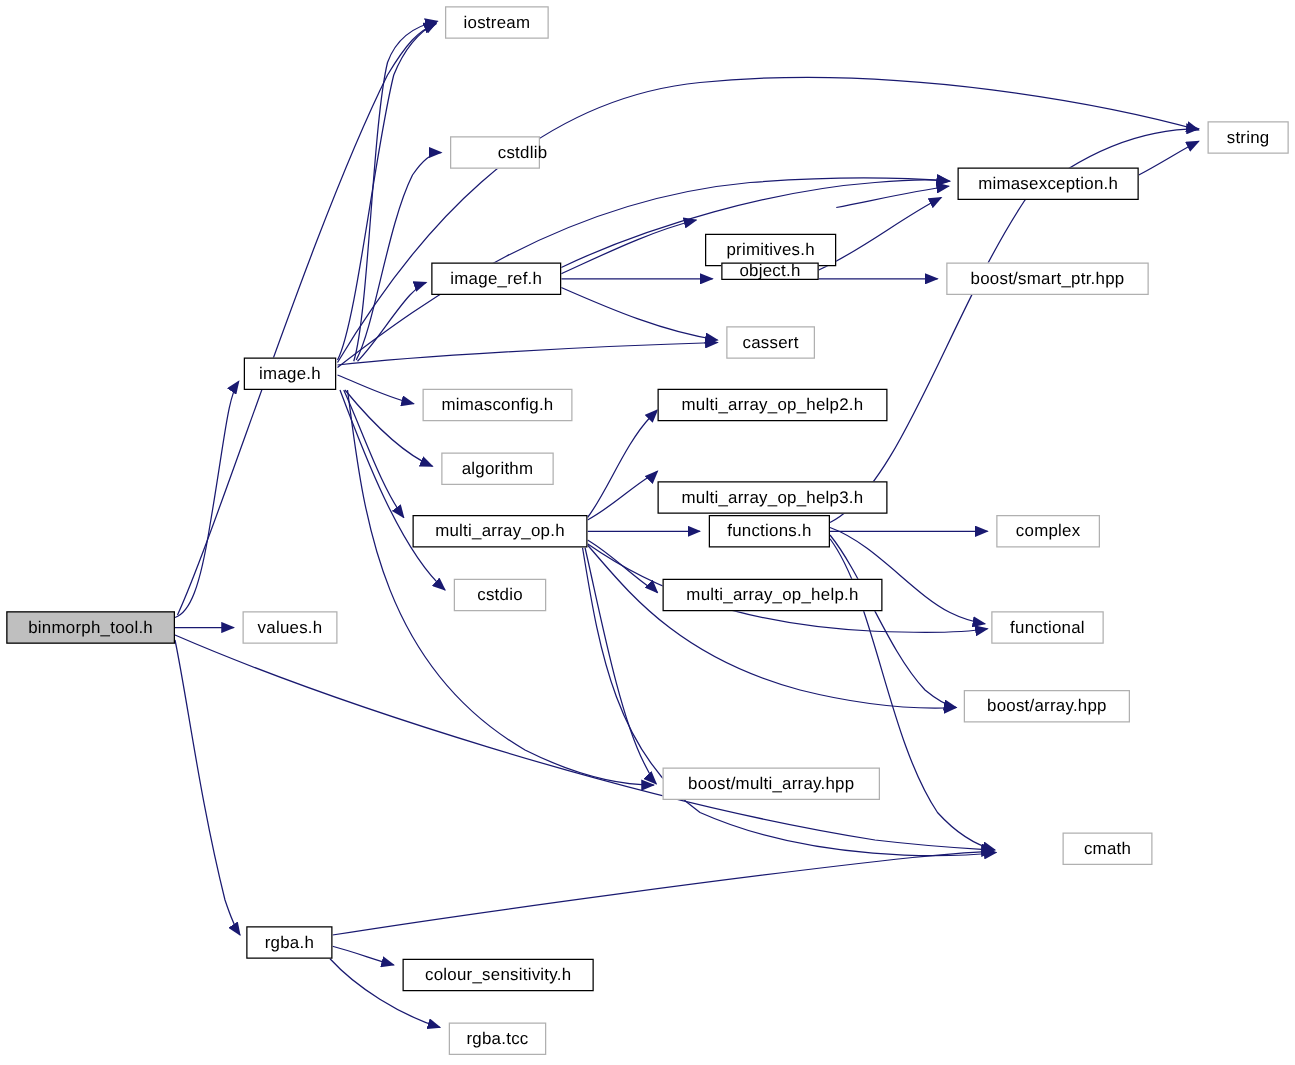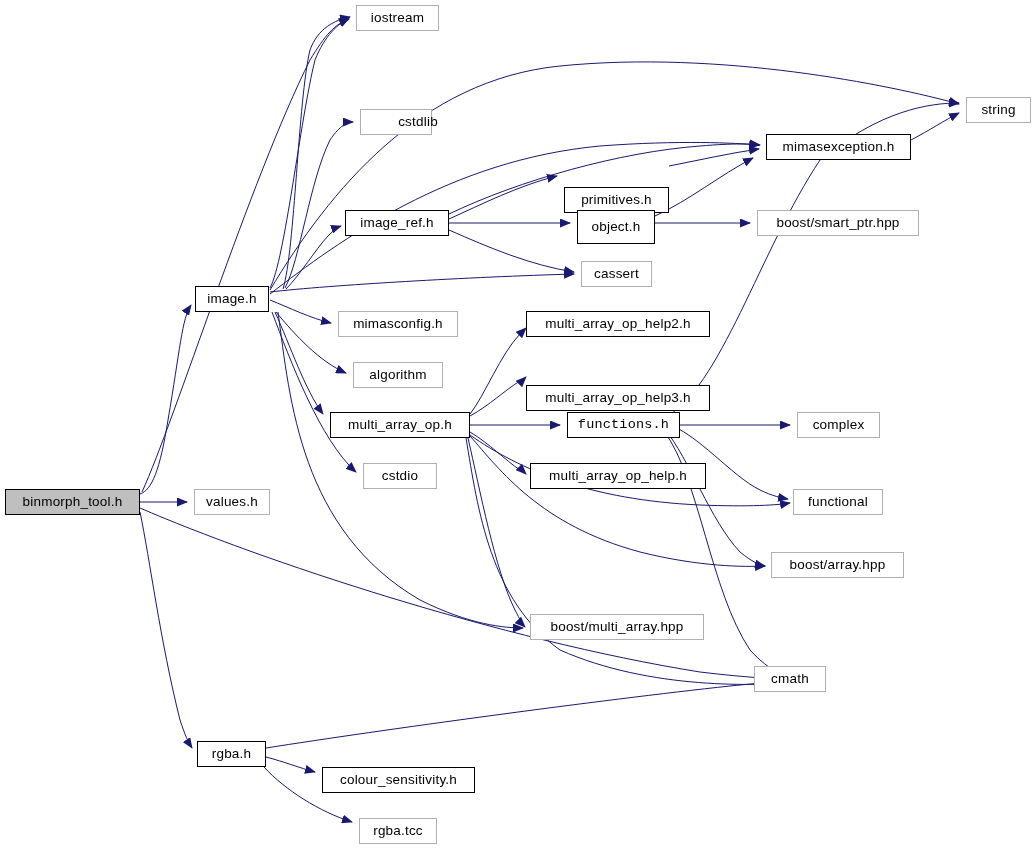--- a/index.html
+++ b/index.html
@@ -136,33 +136,33 @@
       </div>
       <div class="node proj" style="left: 330px; top: 412px; width: 140px; height: 26px;">
         <span class="node-label">multi_array_op.h</span>
       </div>
       <div class="node sys" style="left: 363px; top: 463px; width: 74px; height: 26px;">
         <span class="node-label">cstdio</span>
       </div>
       <div class="node proj" style="left: 564px; top: 159px; width: 105px; height: 26px; margin-top: 28px;">
         <span class="node-label">primitives.h</span>
       </div>
-      <div class="node proj" style="left: 577px; top: 210px; width: 78px; height: 34px;">
+      <div class="node proj" style="left: 577px; top: 210px; width: 78px; height: 14px;">
         <span class="node-label">object.h</span>
       </div>
       <div class="node sys" style="left: 581px; top: 261px; width: 71px; height: 26px;">
         <span class="node-label">cassert</span>
       </div>
       <div class="node proj" style="left: 526px; top: 311px; width: 184px; height: 26px;">
         <span class="node-label">multi_array_op_help2.h</span>
       </div>
       <div class="node proj" style="left: 526px; top: 361px; width: 184px; height: 26px; margin-top: 24px;">
         <span class="node-label">multi_array_op_help3.h</span>
       </div>
-      <div class="node proj" style="left: 567px; top: 412px; width: 113px; height: 26px; font-family: Liberation Mono, monospace;">
+      <div class="node proj" style="left: 567px; top: 412px; width: 97px; height: 26px;">
         <span class="node-label">functions.h</span>
       </div>
       <div class="node proj" style="left: 530px; top: 463px; width: 176px; height: 26px;">
         <span class="node-label">multi_array_op_help.h</span>
       </div>
       <div class="node sys" style="left: 530px; top: 614px; width: 174px; height: 26px;">
         <span class="node-label">boost/multi_array.hpp</span>
       </div>
       <div class="node proj" style="left: 322px; top: 767px; width: 153px; height: 26px;">
         <span class="node-label">colour_sensitivity.h</span>
@@ -181,18 +181,18 @@
       </div>
       <div class="node sys" style="left: 797px; top: 412px; width: 83px; height: 26px;">
         <span class="node-label">complex</span>
       </div>
       <div class="node sys" style="left: 793px; top: 489px; width: 90px; height: 26px;">
         <span class="node-label">functional</span>
       </div>
       <div class="node sys" style="left: 771px; top: 552px; width: 133px; height: 26px;">
         <span class="node-label">boost/array.hpp</span>
       </div>
-      <div class="node sys" style="left: 754px; top: 666px; width: 72px; height: 26px;">
+      <div class="node sys" style="left: 850px; top: 666px; width: 72px; height: 26px;">
         <span class="node-label">cmath</span>
       </div>
     </div>
 
 </div>
 
 </body></html>

